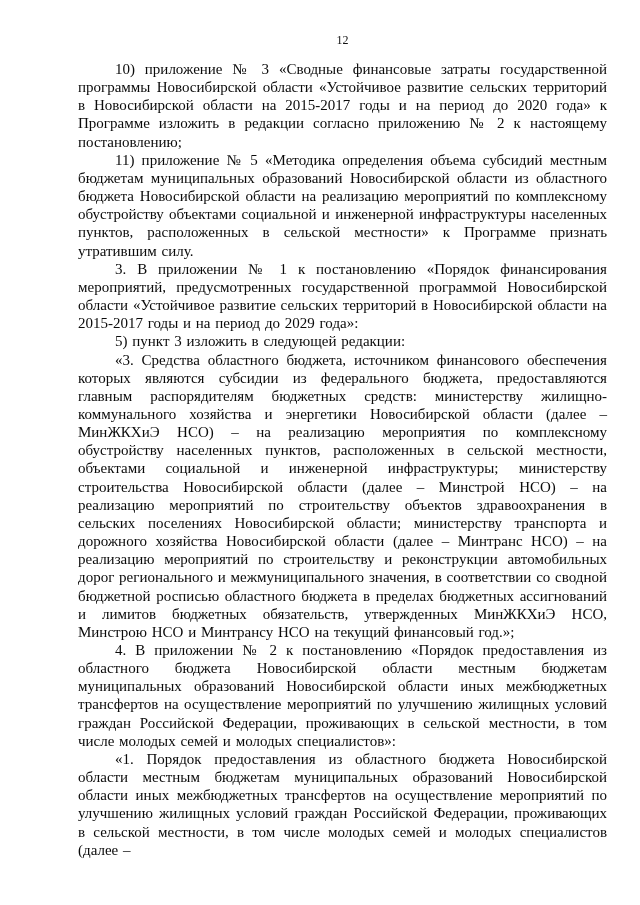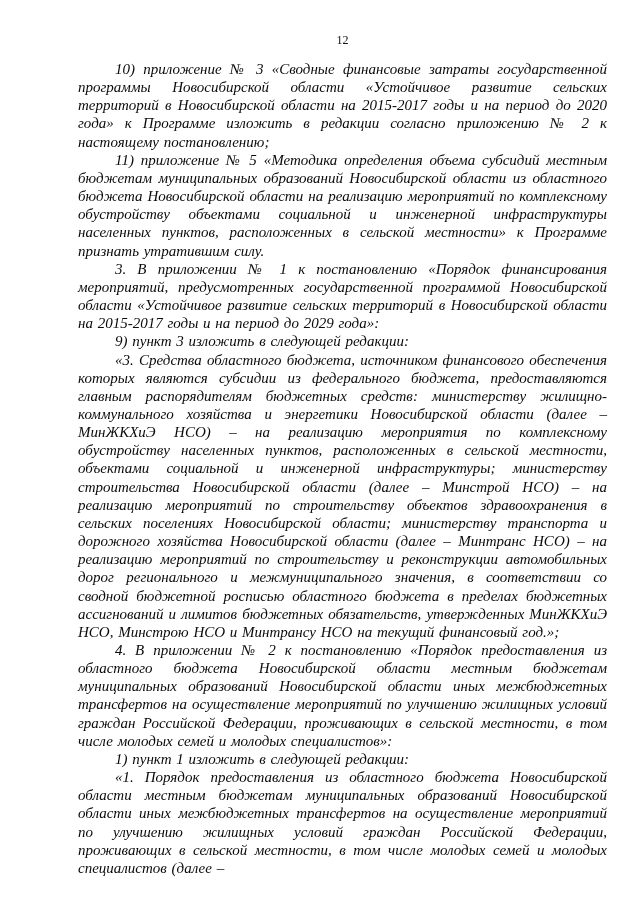--- a/index.html
+++ b/index.html
@@ -32,32 +32,30 @@
   .body-text p {
     margin: 0;
     padding: 0;
     font-size: 15px;
     line-height: 18.15px;
     text-align: justify;
     text-indent: 37px;
     word-spacing: 1px;
     hyphens: none;
     color: #0a0a0a;
-    font-style: italic;
   }
 </style>
 </head>
 <body>
 
 <div class="page">
   <div class="page-number">12</div>
 
   <div class="body-text">
     <p>10) приложение № 3 «Сводные финансовые затраты государственной программы Новосибирской области «Устойчивое развитие сельских территорий в Новосибирской области на 2015-2017 годы и на период до 2020 года» к Программе изложить в редакции согласно приложению № 2 к настоящему постановлению;</p>
     <p>11) приложение № 5 «Методика определения объема субсидий местным бюджетам муниципальных образований Новосибирской области из областного бюджета Новосибирской области на реализацию мероприятий по комплексному обустройству объектами социальной и инженерной инфраструктуры населенных пунктов, расположенных в сельской местности» к Программе признать утратившим силу.</p>
     <p>3. В приложении № 1 к постановлению «Порядок финансирования мероприятий, предусмотренных государственной программой Новосибирской области «Устойчивое развитие сельских территорий в Новосибирской области на 2015-2017 годы и на период до 2029 года»:</p>
-    <p>9) пункт 3 изложить в следующей редакции:</p>
+    <p>5) пункт 3 изложить в следующей редакции:</p>
     <p>«3. Средства областного бюджета, источником финансового обеспечения которых являются субсидии из федерального бюджета, предоставляются главным распорядителям бюджетных средств: министерству жилищно-коммунального хозяйства и энергетики Новосибирской области (далее – МинЖКХиЭ НСО) – на реализацию мероприятия по комплексному обустройству населенных пунктов, расположенных в сельской местности, объектами социальной и инженерной инфраструктуры; министерству строительства Новосибирской области (далее – Минстрой НСО) – на реализацию мероприятий по строительству объектов здравоохранения в сельских поселениях Новосибирской области; министерству транспорта и дорожного хозяйства Новосибирской области (далее – Минтранс НСО) – на реализацию мероприятий по строительству и реконструкции автомобильных дорог регионального и межмуниципального значения, в соответствии со сводной бюджетной росписью областного бюджета в пределах бюджетных ассигнований и лимитов бюджетных обязательств, утвержденных МинЖКХиЭ НСО, Минстрою НСО и Минтрансу НСО на текущий финансовый год.»;</p>
     <p>4. В приложении № 2 к постановлению «Порядок предоставления из областного бюджета Новосибирской области местным бюджетам муниципальных образований Новосибирской области иных межбюджетных трансфертов на осуществление мероприятий по улучшению жилищных условий граждан Российской Федерации, проживающих в сельской местности, в том числе молодых семей и молодых специалистов»:</p>
-    <p>1) пункт 1 изложить в следующей редакции:</p>
     <p>«1. Порядок предоставления из областного бюджета Новосибирской области местным бюджетам муниципальных образований Новосибирской области иных межбюджетных трансфертов на осуществление мероприятий по улучшению жилищных условий граждан Российской Федерации, проживающих в сельской местности, в том числе молодых семей и молодых специалистов (далее –</p>
   </div>
 </div>
 
 </body></html>

